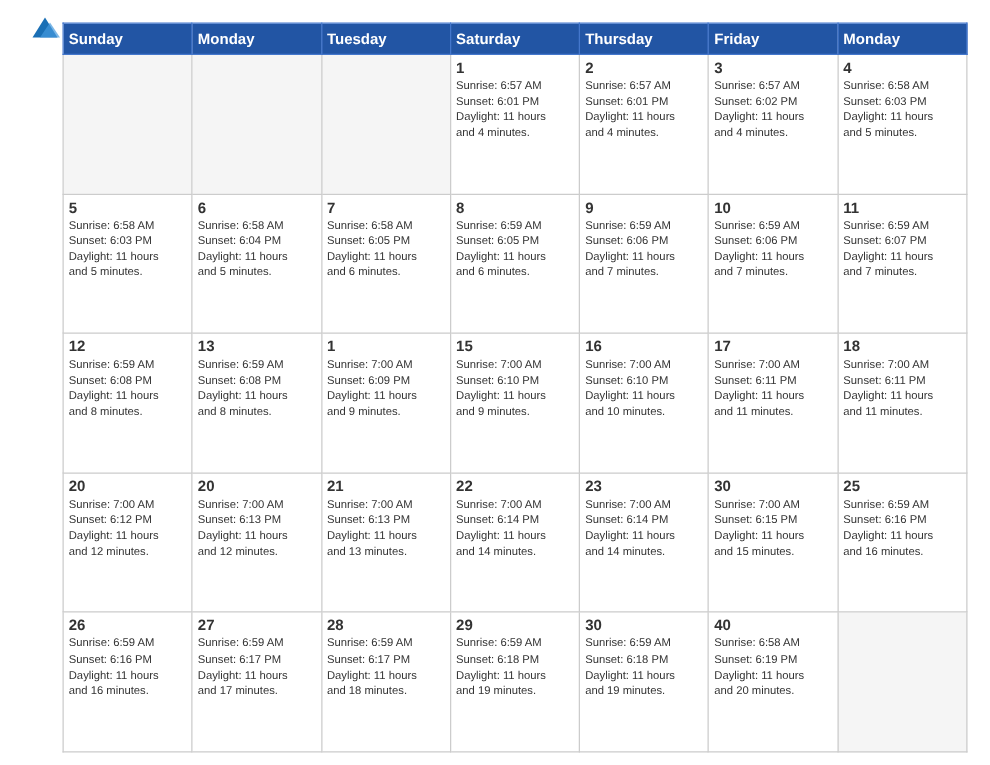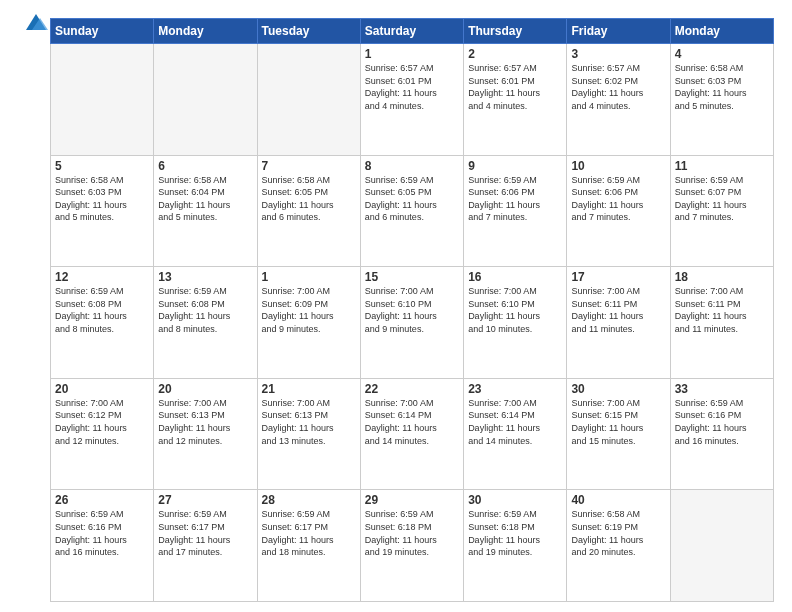--- a/index.html
+++ b/index.html
@@ -308,21 +308,21 @@
 and 14 minutes.</div>
           </td>
           <td>
             <span class="day-number">30</span>
             <div class="day-info" style="white-space: pre-line;">Sunrise: 7:00 AM
 Sunset: 6:15 PM
 Daylight: 11 hours
 and 15 minutes.</div>
           </td>
           <td>
-            <span class="day-number">33</span>
+            <span class="day-number">25</span>
             <div class="day-info" style="white-space: pre-line;">Sunrise: 6:59 AM
 Sunset: 6:16 PM
 Daylight: 11 hours
 and 16 minutes.</div>
           </td>
         </tr>
         <tr>
           <td>
             <span class="day-number">26</span>
             <div class="day-info" style="white-space: pre-line;">Sunrise: 6:59 AM

